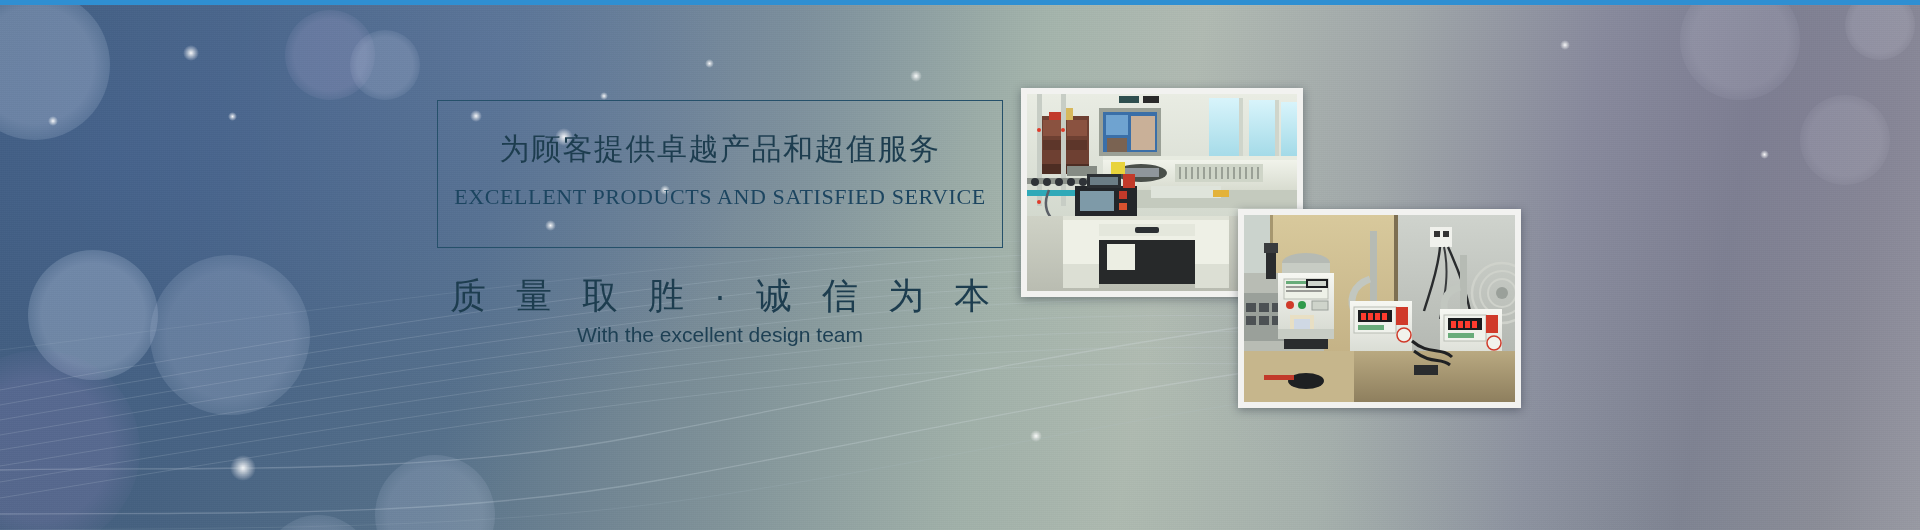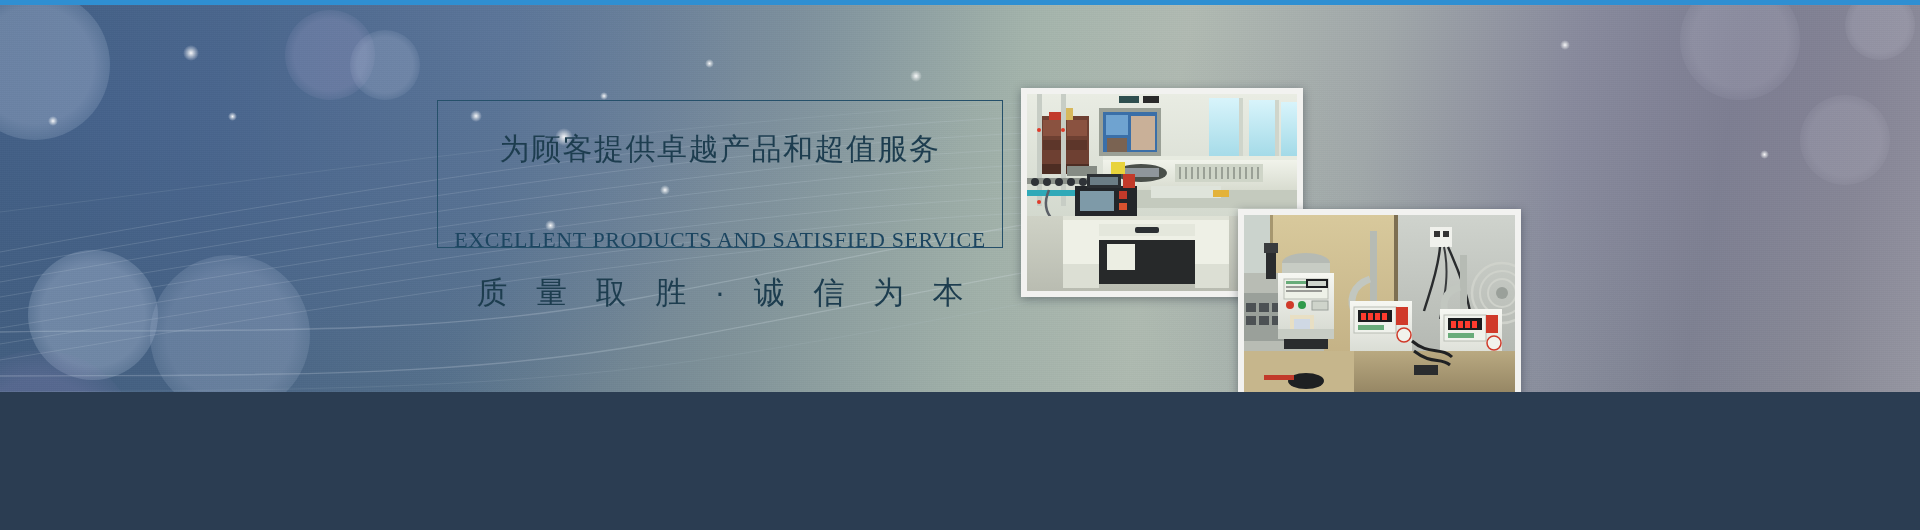--- a/index.html
+++ b/index.html
@@ -1,21 +1,21 @@
 <!DOCTYPE html>
 <html><head>
 <meta charset="utf-8">
 <style>
   html,body{margin:0;padding:0;background:#2b3d52;}
   *{box-sizing:border-box;}
   body{font-family:"Liberation Sans",sans-serif;}
 
   #banner{
     position:relative;
-    width:1920px;height:392px;
+    width:1920px;height:530px;
     overflow:hidden;
     background:
       linear-gradient(100deg,
         #3f5a78 0%,
         #46617f 12%,
         #57718a 26%,
         #7d9098 40%,
         #a3b3ab 52%,
         #b4bfb4 60%,
         #a8b2ae 70%,
@@ -76,27 +76,26 @@
     color:#1d3d4f;
     white-space:nowrap;
   }
   #headline-en{
     position:absolute;left:0;right:0;top:83px;
     text-align:center;
     font-family:"Liberation Serif",serif;
     font-size:22px;letter-spacing:.6px;
     color:#1c4560;
     white-space:nowrap;
-    margin-top:43px;
   }
   #slogan-cn{
     position:absolute;left:437px;top:272px;width:566px;
     text-align:center;
     font-family:"Liberation Sans",sans-serif;
-    font-size:31px;
+    font-size:36px;
     letter-spacing:10px;
     text-indent:10px;
     color:#1d3d4f;
     white-space:nowrap;
   }
   #paragraph-en{
     position:absolute;left:330px;top:320px;width:780px;
     text-align:center;
     font-family:"Liberation Sans",sans-serif;
     font-size:21px;
@@ -182,20 +181,21 @@
   <div id="text-block">
 
     <div id="headline-box">
       <div id="headline-cn">为顾客提供卓越产品和超值服务</div>
       <div id="headline-en">EXCELLENT PRODUCTS AND SATISFIED SERVICE</div>
     </div>
 
     <div id="slogan-cn">质 量 取 胜 · 诚 信 为 本</div>
 
     <div id="paragraph-en">
+      <div>With the excellent design team</div>
     </div>
   </div>
 
   <div class="photo" id="photo-production">
     <div class="photo-canvas">
       <svg viewBox="0 0 270 197" preserveAspectRatio="none">
         <defs>
           <linearGradient id="wallg" x1="0" y1="0" x2="0" y2="1">
             <stop offset="0" stop-color="#e9ece3"></stop>
               <stop offset="1" stop-color="#d2d8cd"></stop>

